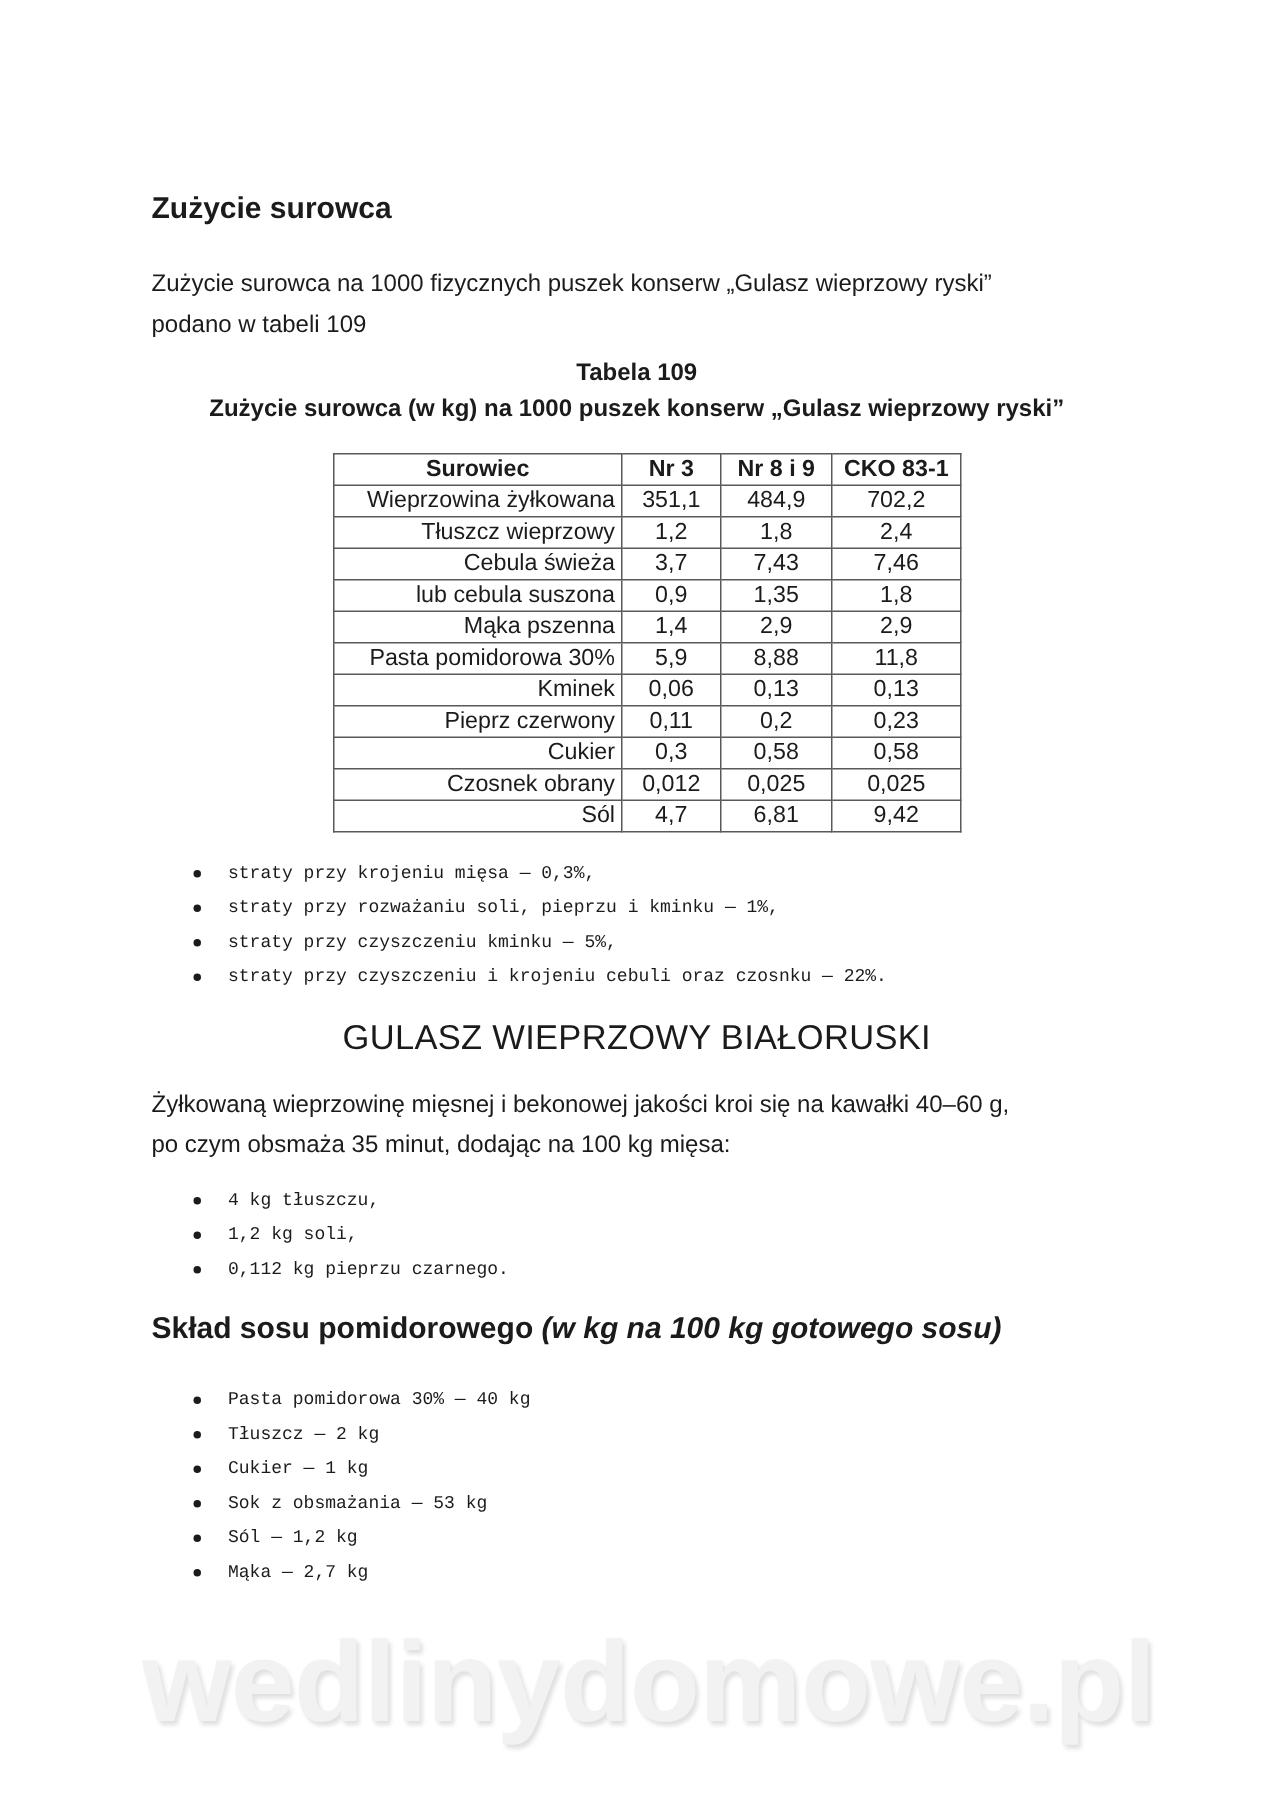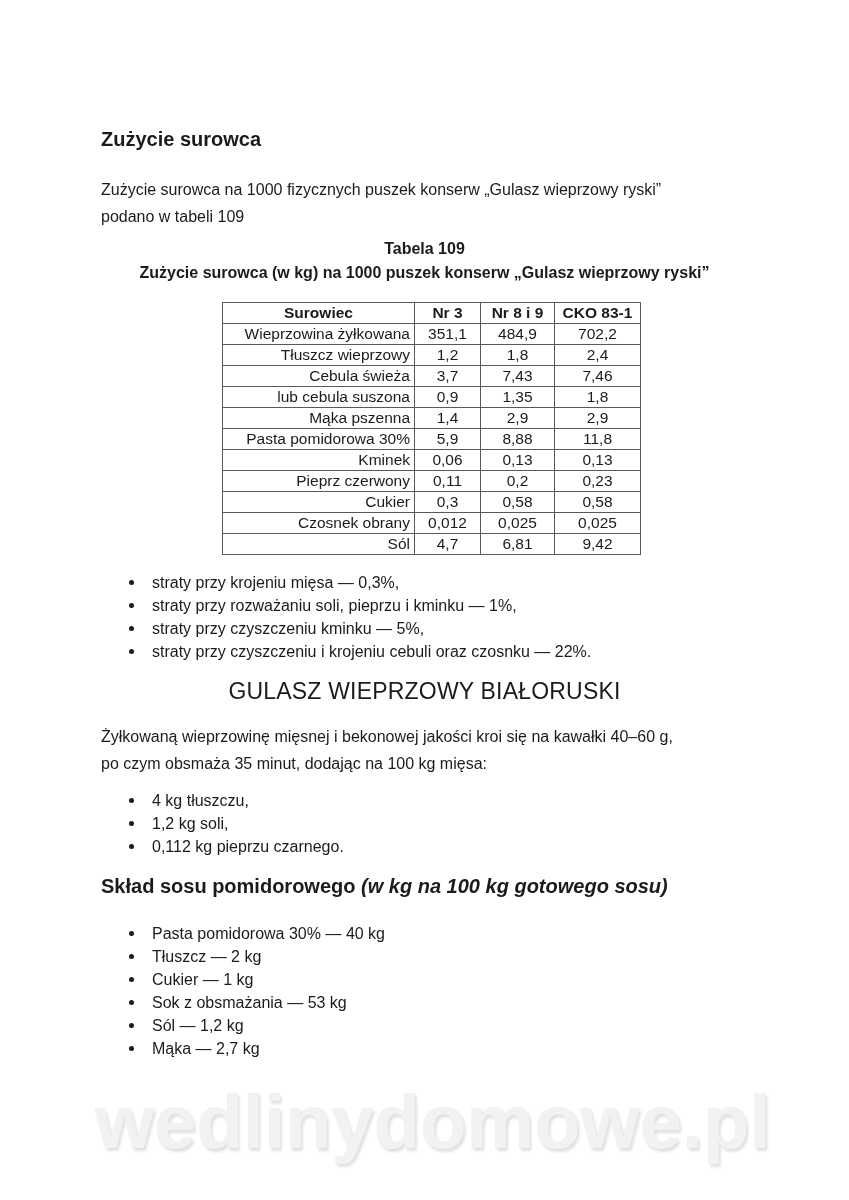--- a/index.html
+++ b/index.html
@@ -24,21 +24,21 @@
   .t109 th, .t109 td {
     border:1px solid #595959; height:20px; line-height:20px;
     padding:0 4px; text-align:center; font-weight:400; white-space:nowrap;
   }
   .t109 th { font-weight:700; }
   .t109 td.c0 { text-align:right; padding-left:20px; }
 
   .uwagi-title { font-size:17.5px; line-height:24px; margin-top:3px; }
 
   ul.bullets { list-style:none; margin:3px 0 0 0; padding:0; }
-  ul.bullets li { position:relative; padding-left:51px; line-height:23px; font-size:16px; }
+  ul.bullets li { position:relative; padding-left:51px; line-height:23px; font-size:12px;font-family:Liberation Mono, monospace; }
   ul.bullets .dot {
     position:absolute; left:28px; top:9px; width:5px; height:5px;
     border-radius:50%; background:#1b1b1b;
   }
 
   h1.center-title { text-align:center; font-size:23px; font-weight:400; margin:13px 0 0 0; line-height:30px; letter-spacing:0.2px; }
 
   .para2 { margin-top:17px; }
   ul.bullets.tight { margin-top:12px; }
 

